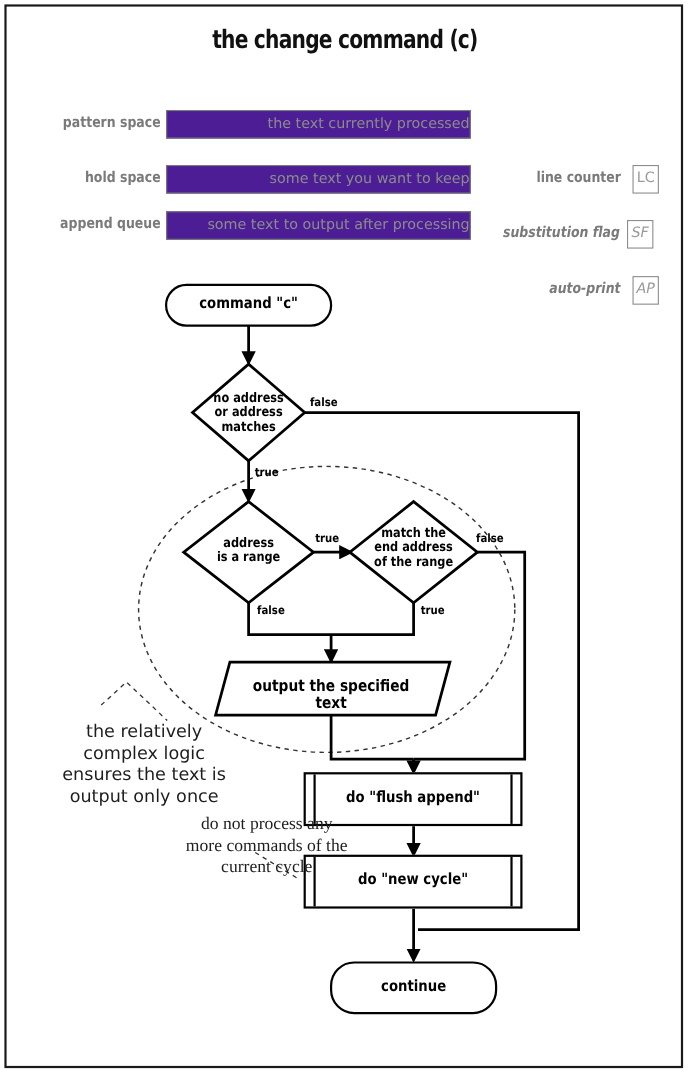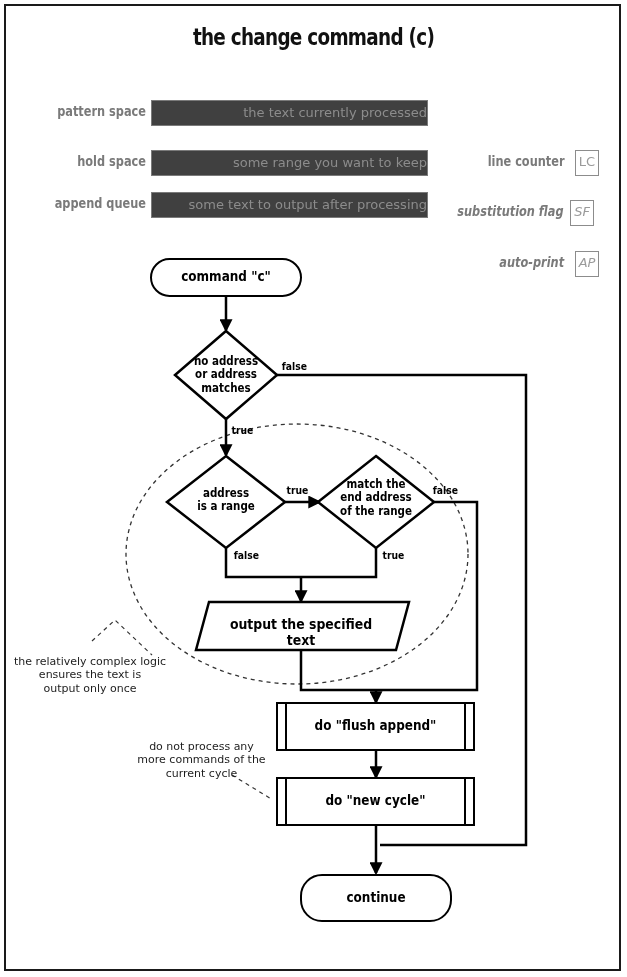--- a/index.html
+++ b/index.html
@@ -51,21 +51,21 @@
     font-size: 13.5px;
     color: #7a7a7a;
     white-space: nowrap;
     transform: scaleX(0.84);
     transform-origin: right top;
   }
   .reg-box {
     position: absolute;
     box-sizing: border-box;
     border: 1.5px solid #7a7a7a;
-    background: #404040;
+    background: #4c1d95;
     height: 26px;
     line-height: 23px;
     padding-left: 10px;
     font-family: "DejaVu Sans", sans-serif;
     font-size: 13px;
     color: #8c8c8c;
     white-space: nowrap;
     overflow: hidden;
   }
 
@@ -146,25 +146,26 @@
     font-family: "DejaVu Sans", sans-serif;
     font-weight: bold;
     font-size: 10.5px;
     color: #000000;
     white-space: nowrap;
     transform: scaleX(0.88);
   }
   .note {
     position: absolute;
     font-family: "DejaVu Sans", sans-serif;
-    font-size: 11px;
+    font-size: 16px;
     color: #1d1d1d;
     text-align: center;
     line-height: 1.22;
     white-space: pre-line;
+    margin-left: 41px;
   }
   svg.layer {
     position: absolute;
     left: 0; top: 0;
     width: 627px; height: 977px;
     pointer-events: none;
   }
 </style>
 </head>
 <body>
@@ -174,21 +175,21 @@
   <div class="frame"></div>
 
   <div class="title">the change command (c)</div>
 
   <div class="reg-row" style="left:28px; top:100px; width:400px;">
     <div class="reg-label" style="width:118px; right:282px;">pattern space</div>
     <div class="reg-box" style="left:123px; width:277px;">the text currently processed</div>
   </div>
   <div class="reg-row" style="left:28px; top:150px; width:400px;">
     <div class="reg-label" style="width:118px; right:282px;">hold space</div>
-    <div class="reg-box" style="left:123px; width:277px;">some range you want to keep</div>
+    <div class="reg-box" style="left:123px; width:277px;">some text you want to keep</div>
   </div>
   <div class="reg-row" style="left:28px; top:192px; width:400px;">
     <div class="reg-label" style="width:118px; right:282px;">append queue</div>
     <div class="reg-box" style="left:123px; width:277px;padding-left:16px;">some text to output after processing</div>
   </div>
 
   <div class="flag-row" style="left:420px; top:150px; width:180px;text-decoration:underline;">
     <div class="flag-label" style="right:36px;">line counter</div>
     <div class="flag-box" style="left:155px;">LC</div>
   </div>
@@ -270,17 +271,17 @@
   <div class="edge-label" style="left:280px; top:360px;">false</div>
   <div class="edge-label" style="left:230px; top:424px;">true</div>
   <div class="edge-label" style="left:285px; top:484px;">true</div>
   <div class="edge-label" style="left:232px; top:549px;">false</div>
   <div class="edge-label" style="left:431px; top:484px;">false</div>
   <div class="edge-label" style="left:381px; top:549px;">true</div>
 
   <div class="note" style="left:6px; top:655px; width:168px;">the relatively complex logic
 ensures the text is
 output only once</div>
-  <div class="note" style="left:120px; top:740px; width:163px;">do not process any
+  <div class="note" style="left:120px; top:740px; width:163px;font-family:Liberation Serif, serif;">do not process any
 more commands of the
 current cycle</div>
 
 </div>
 
 </body></html>

